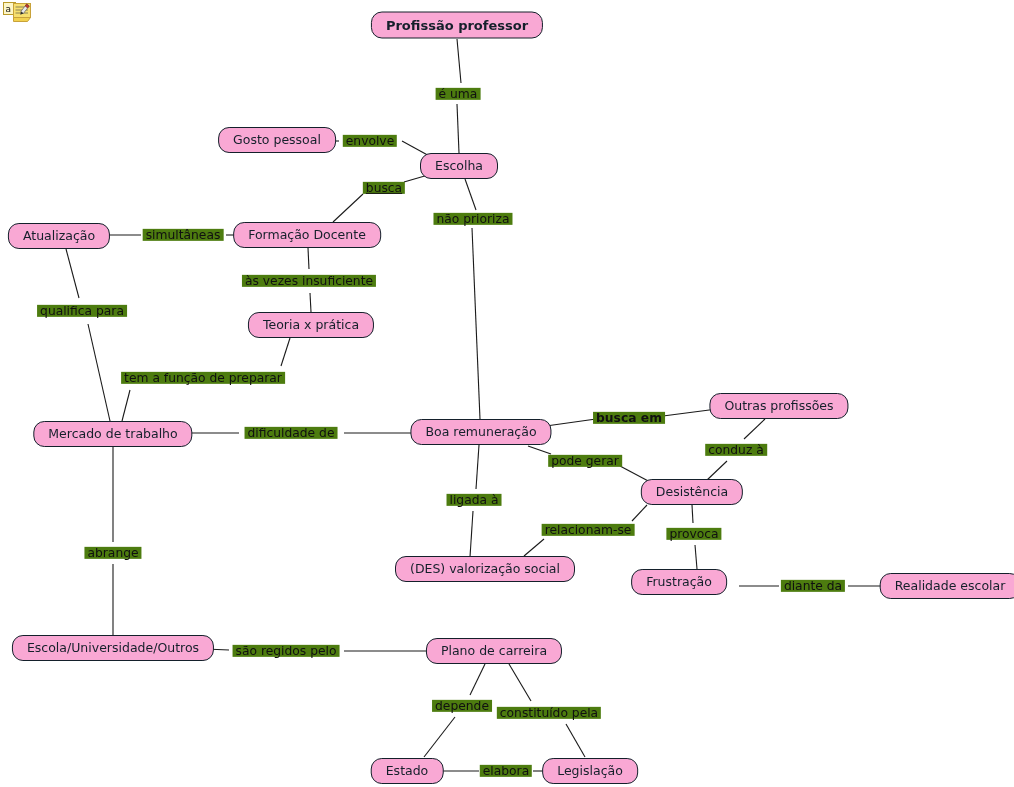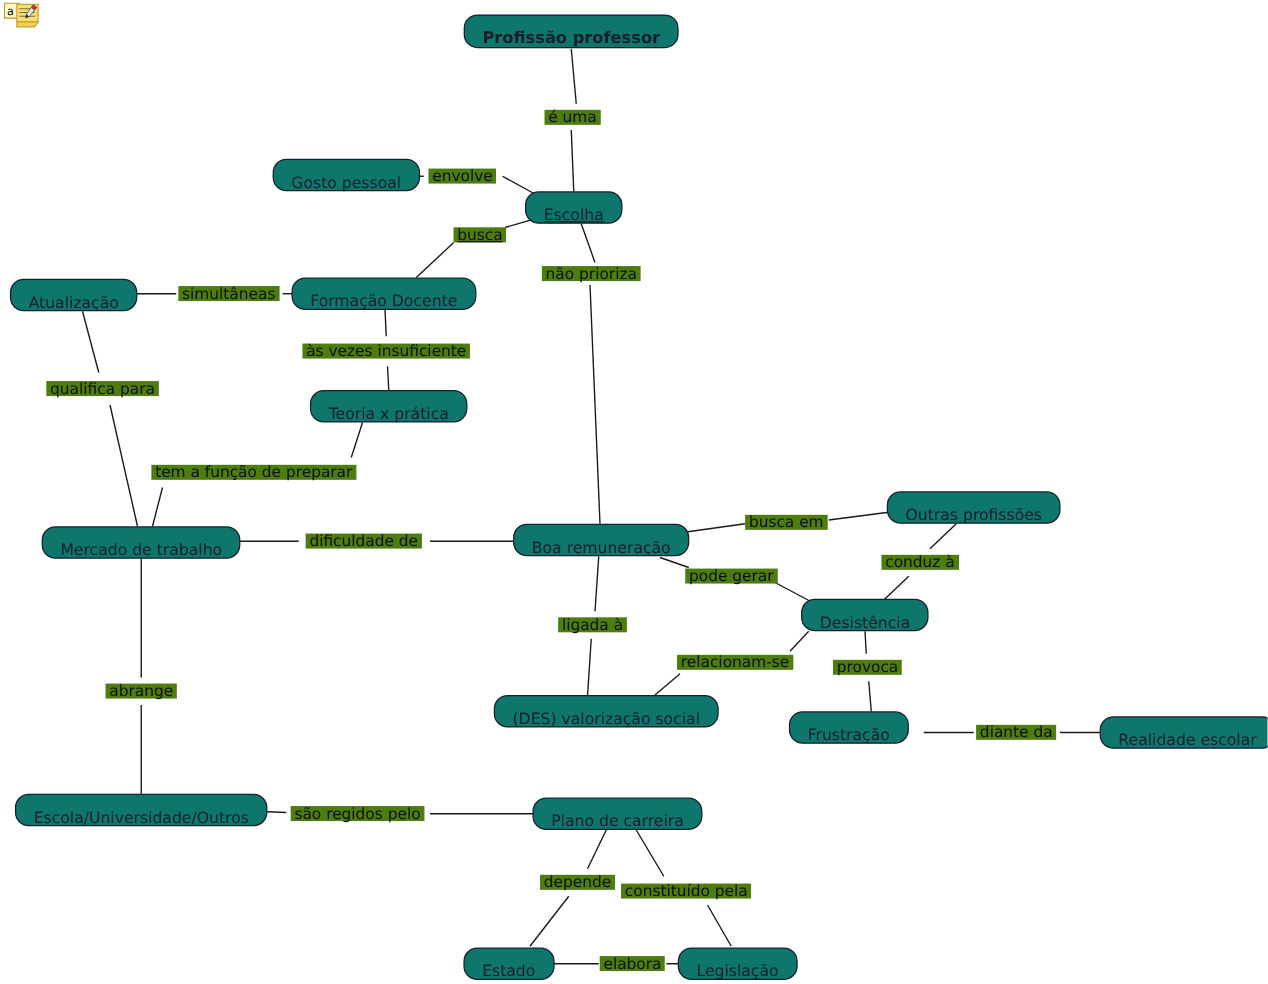--- a/index.html
+++ b/index.html
@@ -32,28 +32,28 @@
     pointer-events: none;
   }
   #edges line {
     stroke: #1a1a1a;
     stroke-width: 1.1;
     shape-rendering: geometricPrecision;
   }
   .node {
     position: absolute;
     box-sizing: border-box;
-    background: #0f766e;
+    background: #f9a8d4;
     border: 1.3px solid #14202b;
     border-radius: 11px;
     color: #15202b;
     font-size: 12.5px;
     line-height: 1;
     display: flex;
-    align-items: flex-end;
+    align-items: center;
     justify-content: center;
     white-space: nowrap;
     padding: 0 14px;
     height: 26px;
     transform: translate(-50%, -50%);
     box-shadow: 0 0 0 0 transparent;
   }
   .node.root {
     font-weight: bold;
     font-size: 13px;
@@ -142,21 +142,21 @@
       <line x1="509" y1="664" x2="531" y2="701" stroke="#1a1a1a"></line>
       <line x1="566" y1="724" x2="585" y2="757" stroke="#1a1a1a"></line>
       <line x1="437" y1="771" x2="479" y2="771" stroke="#1a1a1a"></line>
       <line x1="533" y1="771" x2="554" y2="771" stroke="#1a1a1a"></line>
     </svg>
 
   <div id="nodes-layer">
       <div class="node root" style="left: 457px; top: 25px;">
         <span>Profissão professor</span>
       </div>
-      <div class="node" style="left: 459px; top: 166px; text-decoration: underline;">
+      <div class="node" style="left: 459px; top: 166px;">
         <span>Escolha</span>
       </div>
       <div class="node" style="left: 277px; top: 140px;">
         <span>Gosto pessoal</span>
       </div>
       <div class="node" style="left: 307px; top: 235px;">
         <span>Formação Docente</span>
       </div>
       <div class="node" style="left: 59px; top: 236px;">
         <span>Atualização</span>
@@ -201,21 +201,21 @@
   <div id="labels-layer">
       <div class="linklabel" style="left: 458px; top: 94px;">é uma</div>
       <div class="linklabel" style="left: 370px; top: 141px;">envolve</div>
       <div class="linklabel" style="left: 384px; top: 188px; text-decoration: underline;">busca</div>
       <div class="linklabel" style="left: 473px; top: 219px;">não prioriza</div>
       <div class="linklabel" style="left: 183px; top: 235px;">simultâneas</div>
       <div class="linklabel" style="left: 309px; top: 281px;">às vezes insuficiente</div>
       <div class="linklabel" style="left: 82px; top: 311px;">qualifica para</div>
       <div class="linklabel" style="left: 203px; top: 378px;">tem a função de preparar</div>
       <div class="linklabel" style="left: 291px; top: 433px;">dificuldade de</div>
-      <div class="linklabel" style="left: 629px; top: 418px;">busca em</div>
+      <div class="linklabel" style="left: 629px; top: 418px; font-weight: bold;">busca em</div>
       <div class="linklabel" style="left: 585px; top: 461px;">pode gerar</div>
       <div class="linklabel" style="left: 736px; top: 450px;">conduz à</div>
       <div class="linklabel" style="left: 474px; top: 500px;">ligada à</div>
       <div class="linklabel" style="left: 588px; top: 530px;">relacionam-se</div>
       <div class="linklabel" style="left: 694px; top: 534px;">provoca</div>
       <div class="linklabel" style="left: 813px; top: 586px; text-align: right;">diante da</div>
       <div class="linklabel" style="left: 113px; top: 553px;">abrange</div>
       <div class="linklabel" style="left: 286px; top: 651px;">são regidos pelo</div>
       <div class="linklabel" style="left: 462px; top: 706px;">depende</div>
       <div class="linklabel" style="left: 549px; top: 713px;">constituído pela</div>

